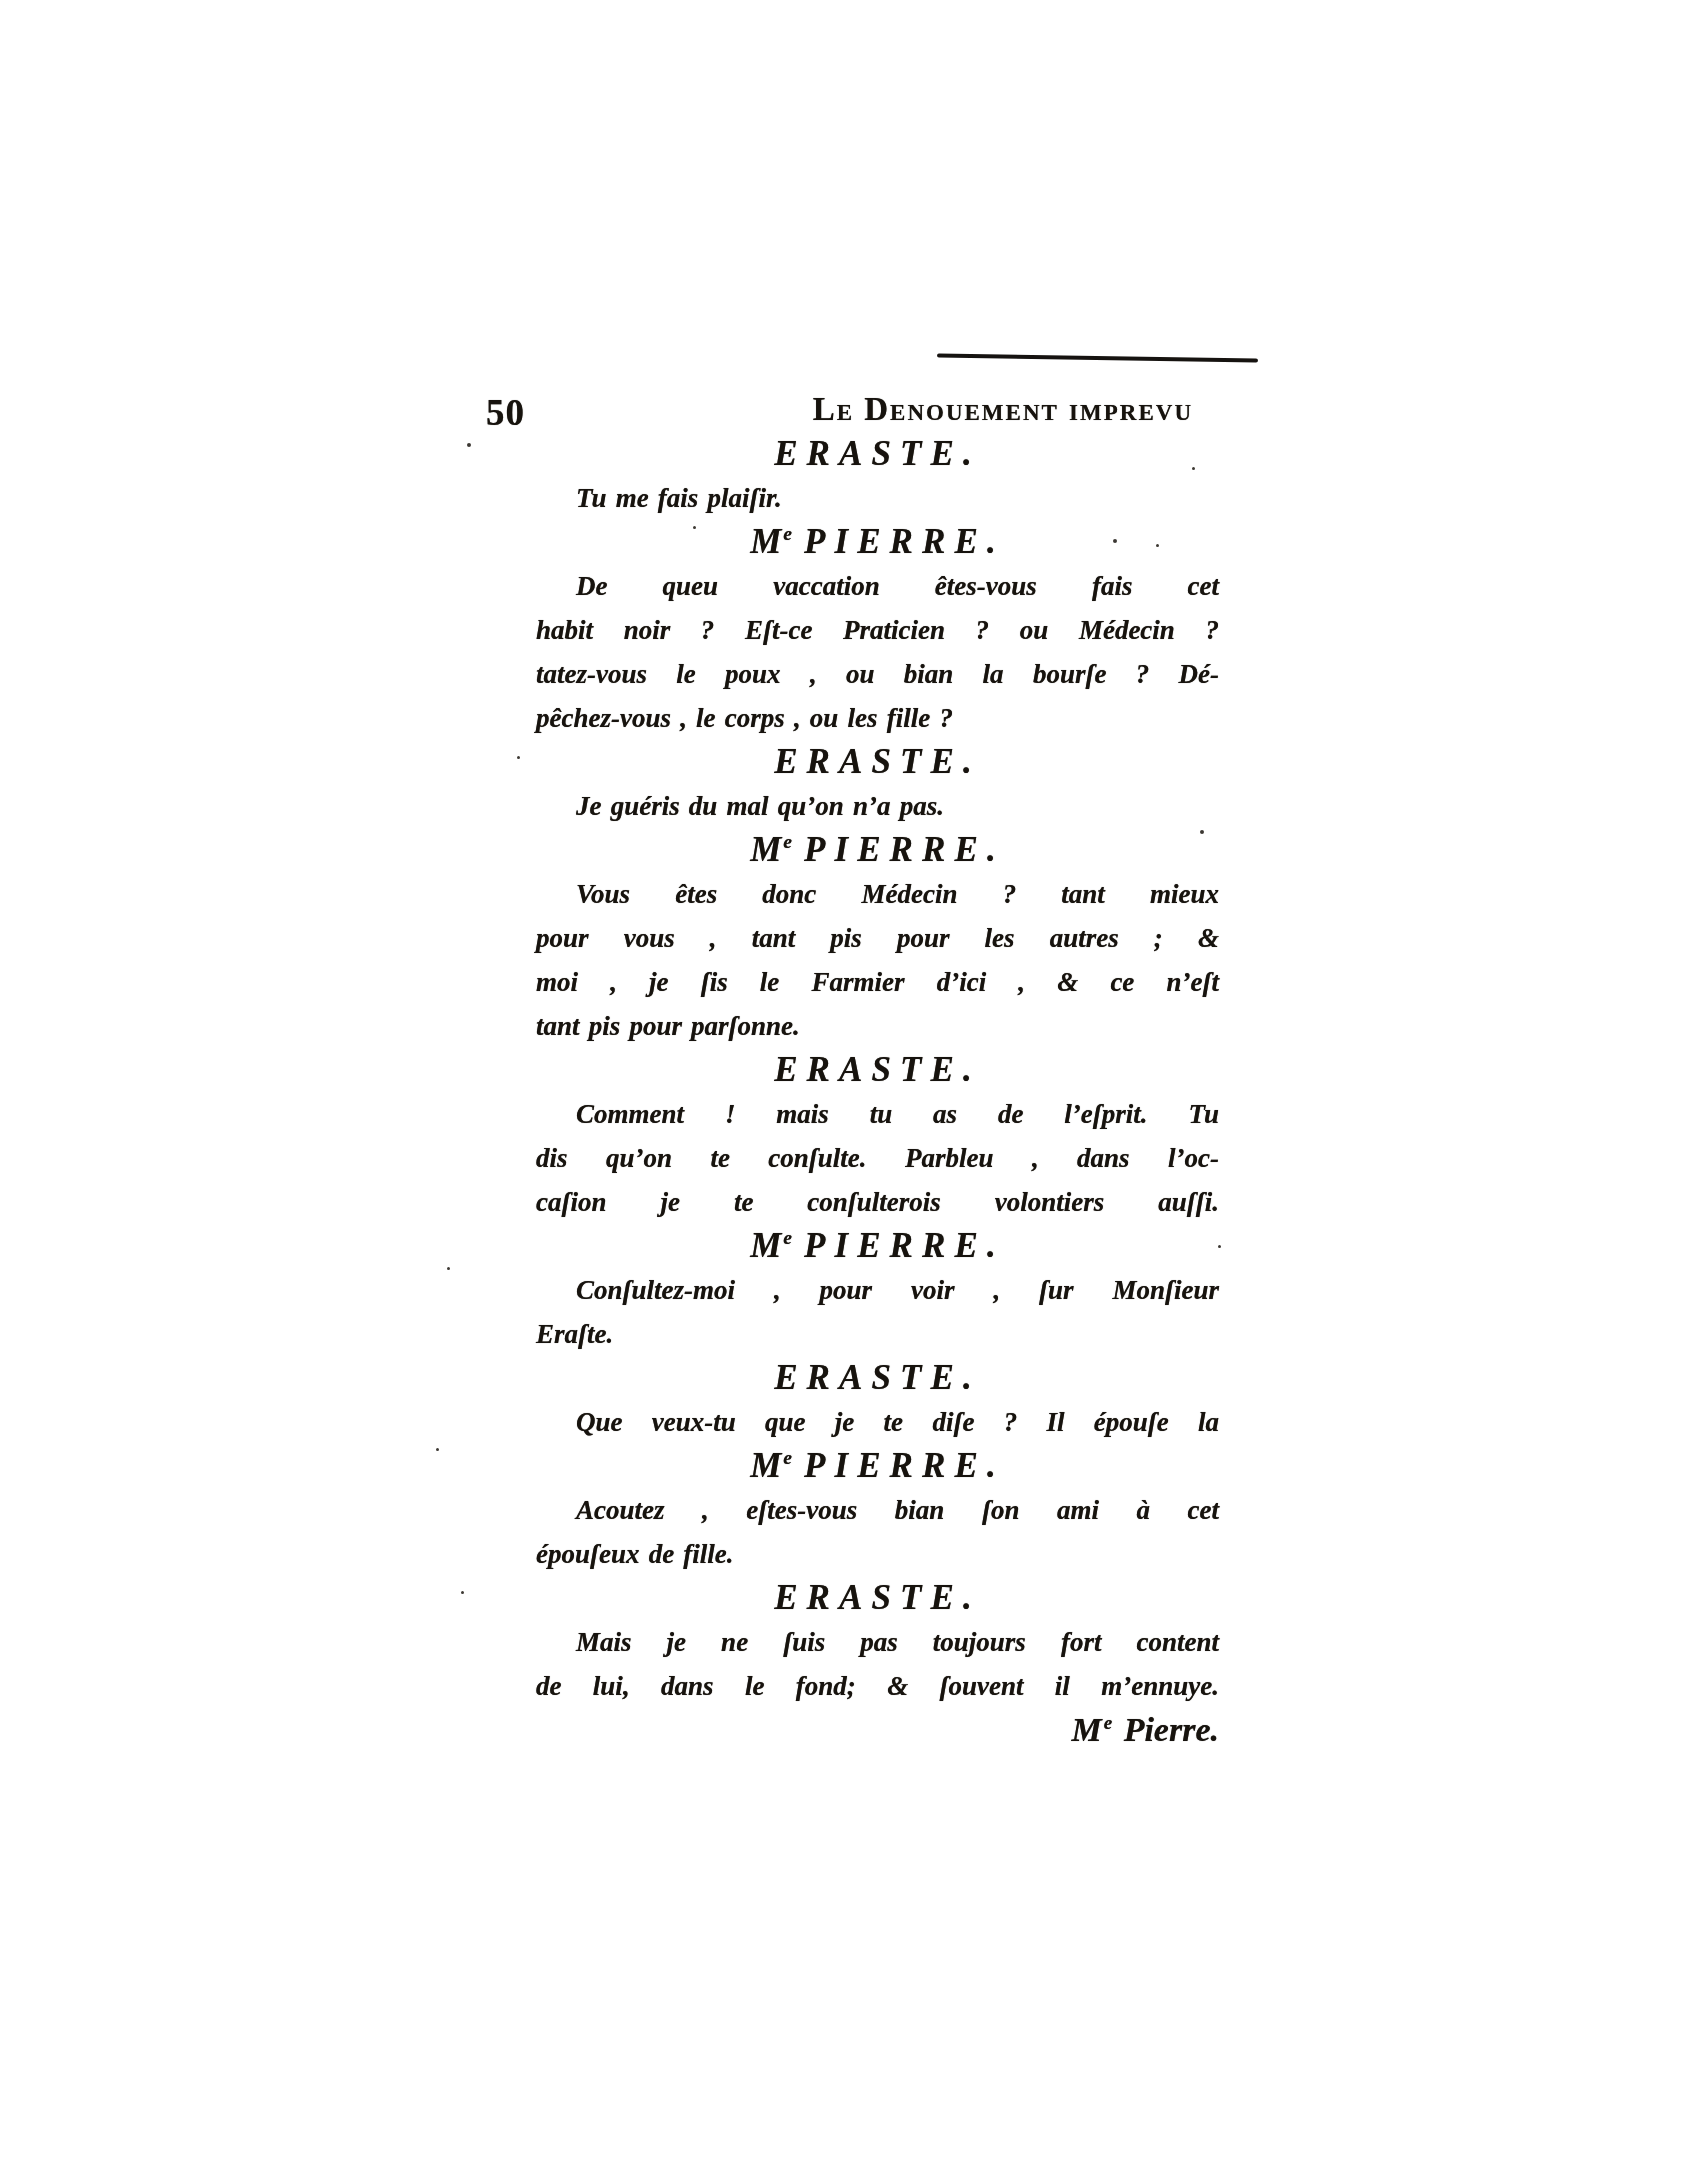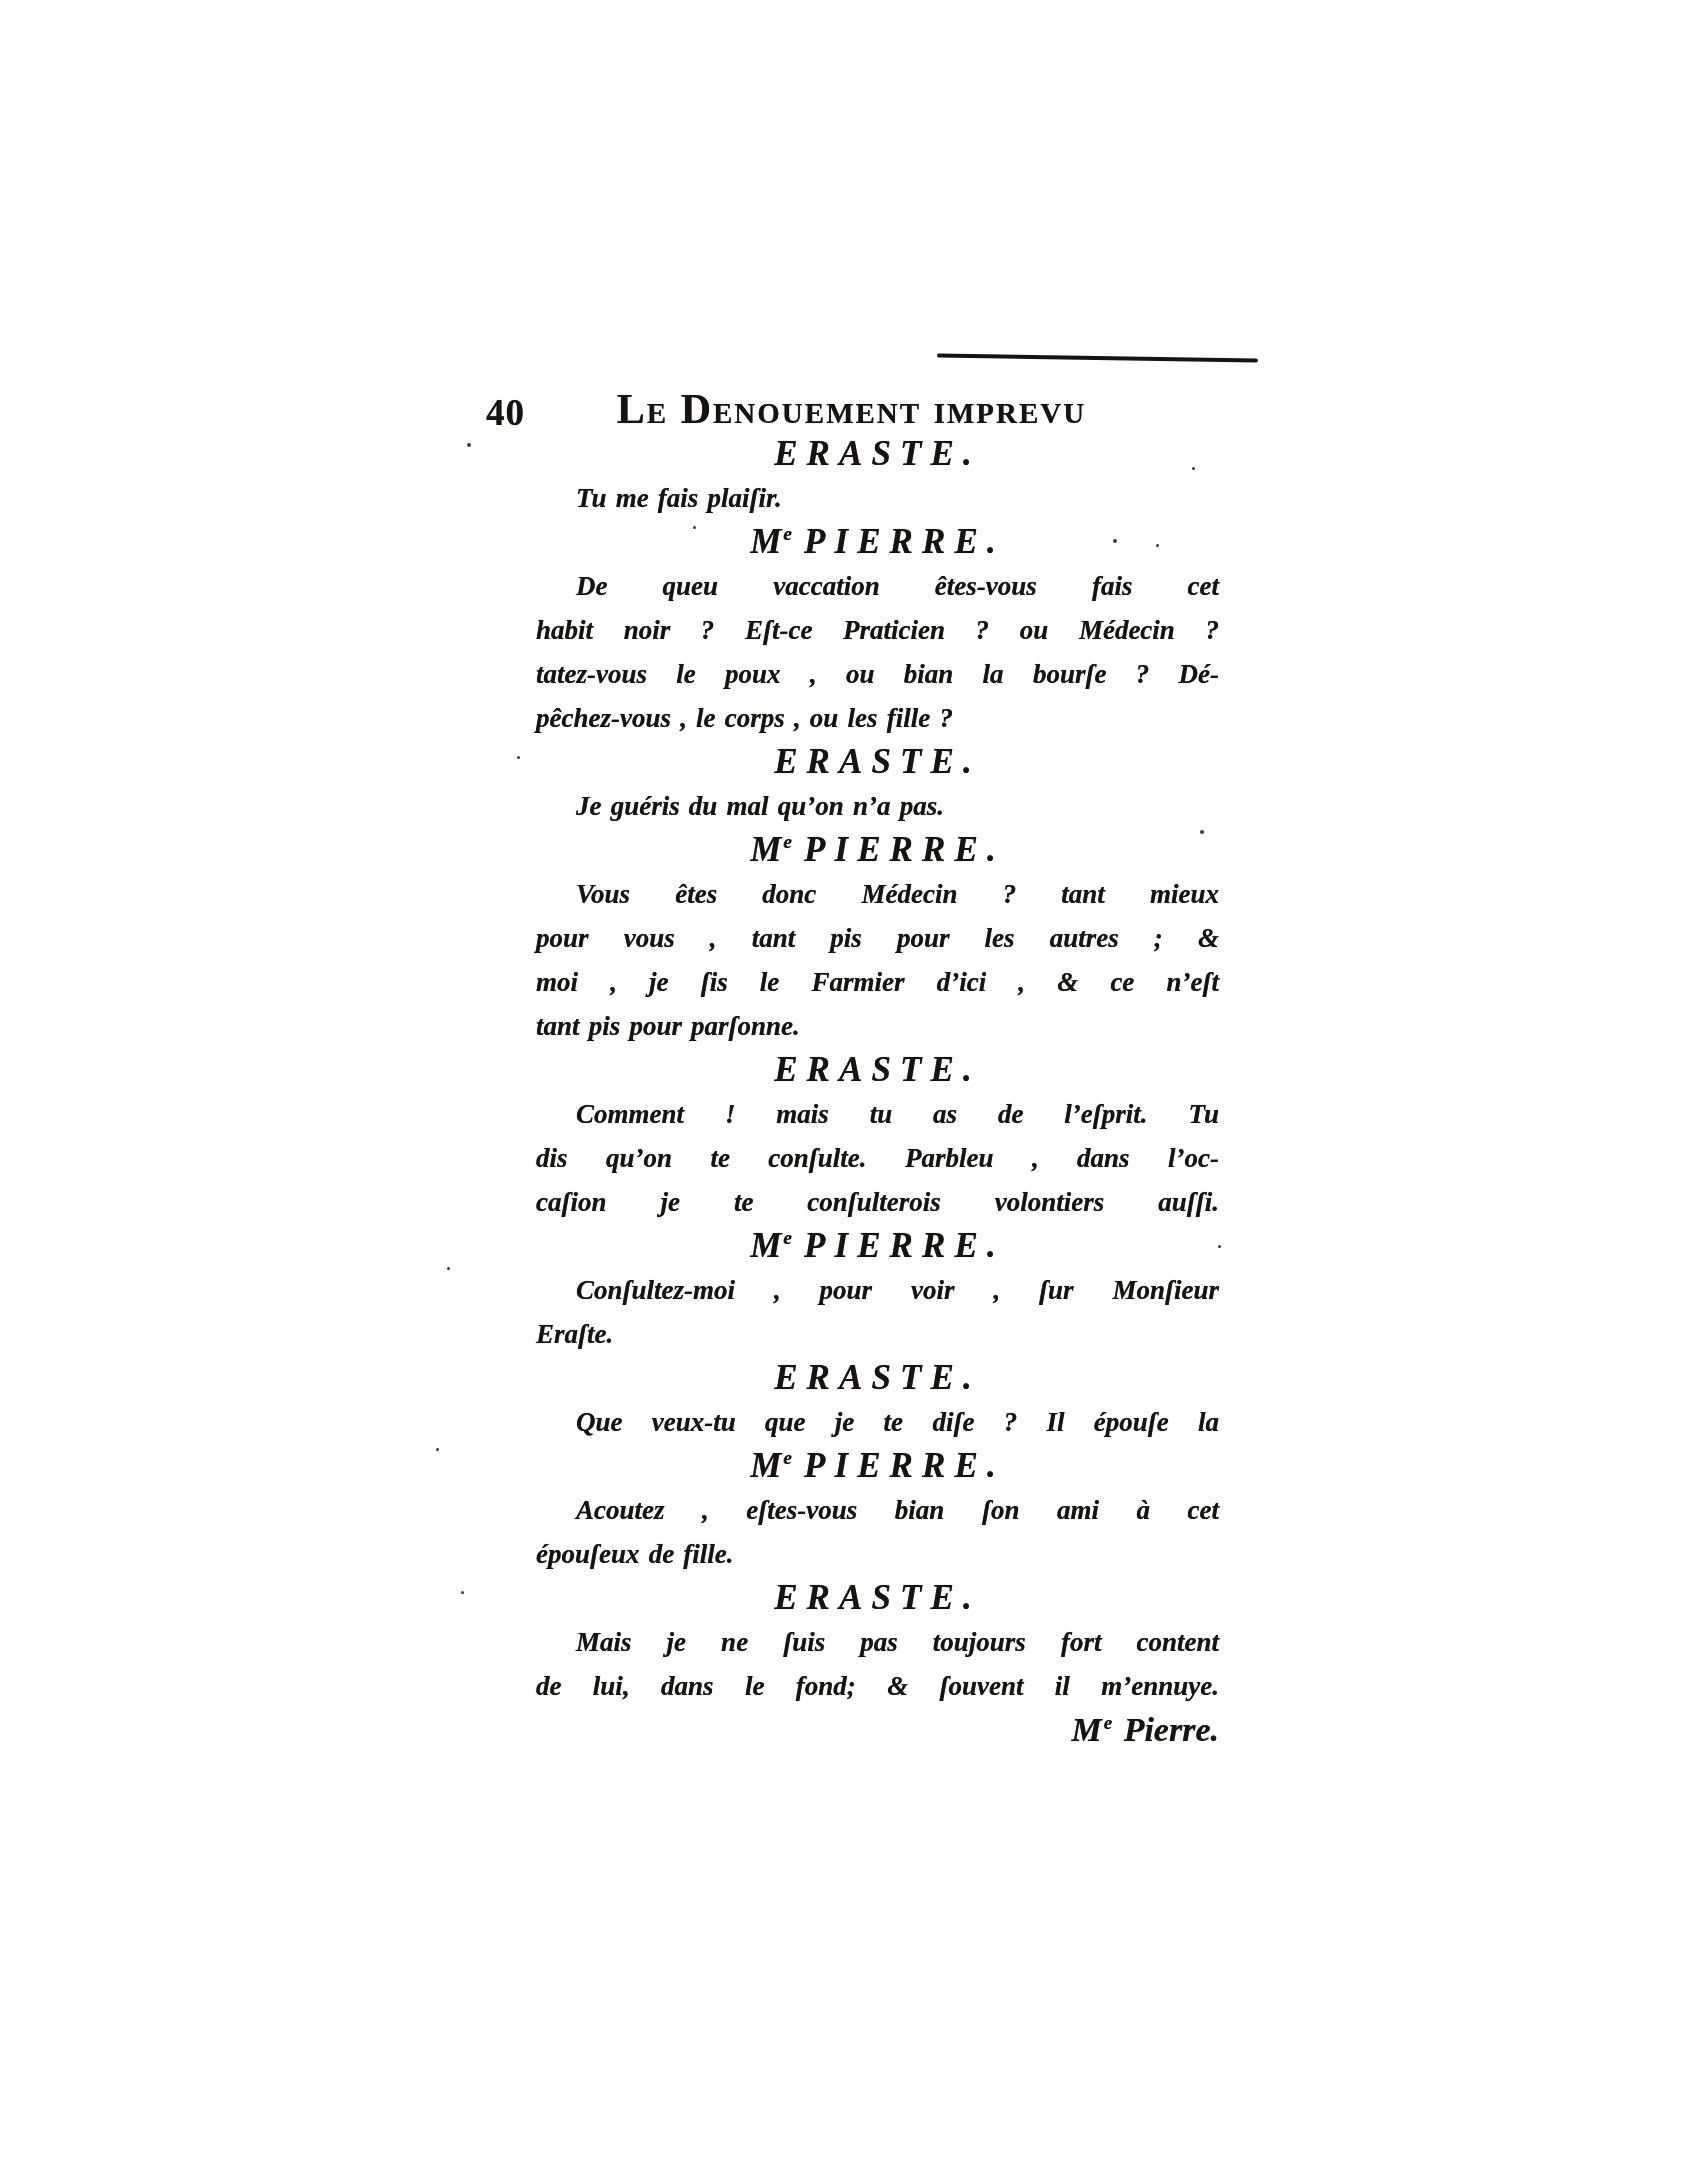--- a/index.html
+++ b/index.html
@@ -41,24 +41,24 @@
   }
   .page-number {
     position: absolute;
     left: -24px;
     top: 5px;
     font-size: 37px;
     font-weight: 700;
     letter-spacing: 1px;
   }
   .running-title {
-    text-align: center;
+    text-align: right;
     font-variant: small-caps;
     font-weight: 700;
-    font-size: 42px;
+    font-size: 33px;
     line-height: 46px;
     letter-spacing: 2px;
     white-space: nowrap;
   }
   .text-column {
     position: absolute;
     left: 536px;
     top: 432px;
     width: 683px;
     font-style: italic;
@@ -104,21 +104,21 @@
   }
 </style>
 </head>
 <body>
 
 <div class="page">
 
   <div class="artifact-line"></div>
 
   <div class="header-row">
-    <div class="page-number">40</div>
+    <div class="page-number">50</div>
     <div class="running-title">Le Denouement imprevu</div>
   </div>
 
   <div class="text-column">
       <div class="line speaker"><span class="nm">ERASTE.</span></div>
       <div class="line indent"><span class="tx">Tu me fais plaiſir.</span></div>
       <div class="line speaker"><span class="pre">M</span><sup>e</sup>&nbsp;<span class="nm">PIERRE.</span></div>
       <div class="line indent-fill"><span class="tx">De queu vaccation êtes-vous fais cet</span></div>
       <div class="line fill"><span class="tx">habit noir ? Eſt-ce Praticien ? ou Médecin ?</span></div>
       <div class="line fill"><span class="tx">tatez-vous le poux , ou bian la bourſe ? Dé-</span></div>

